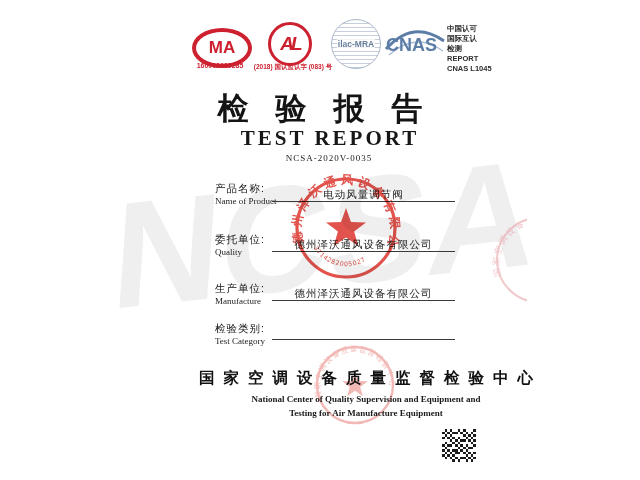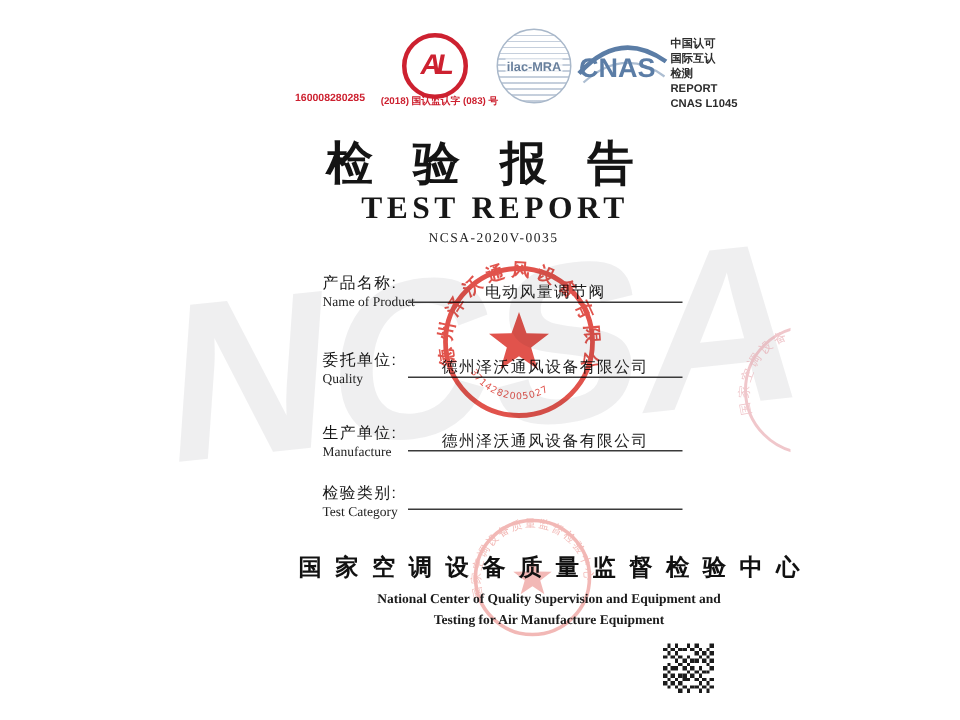--- a/index.html
+++ b/index.html
@@ -78,20 +78,23 @@
     display:grid;grid-template-columns:repeat(13,1fr);grid-template-rows:repeat(13,1fr);}
   .qr i{display:block;}
 </style>
 </head>
 <body>
 
 <div class="page">
 
   <div class="watermark">NCSA</div>
 
+  <div class="logo-cma">
+    <span>MA</span>
+  </div>
   <div class="cma-number">160008280285</div>
 
   <div class="logo-cal">
     <span>AL</span>
   </div>
   <div class="cal-caption">(2018) 国认监认字 (083) 号</div>
 
   <div class="logo-ilac">
     <span>ilac-MRA</span>
   </div>

